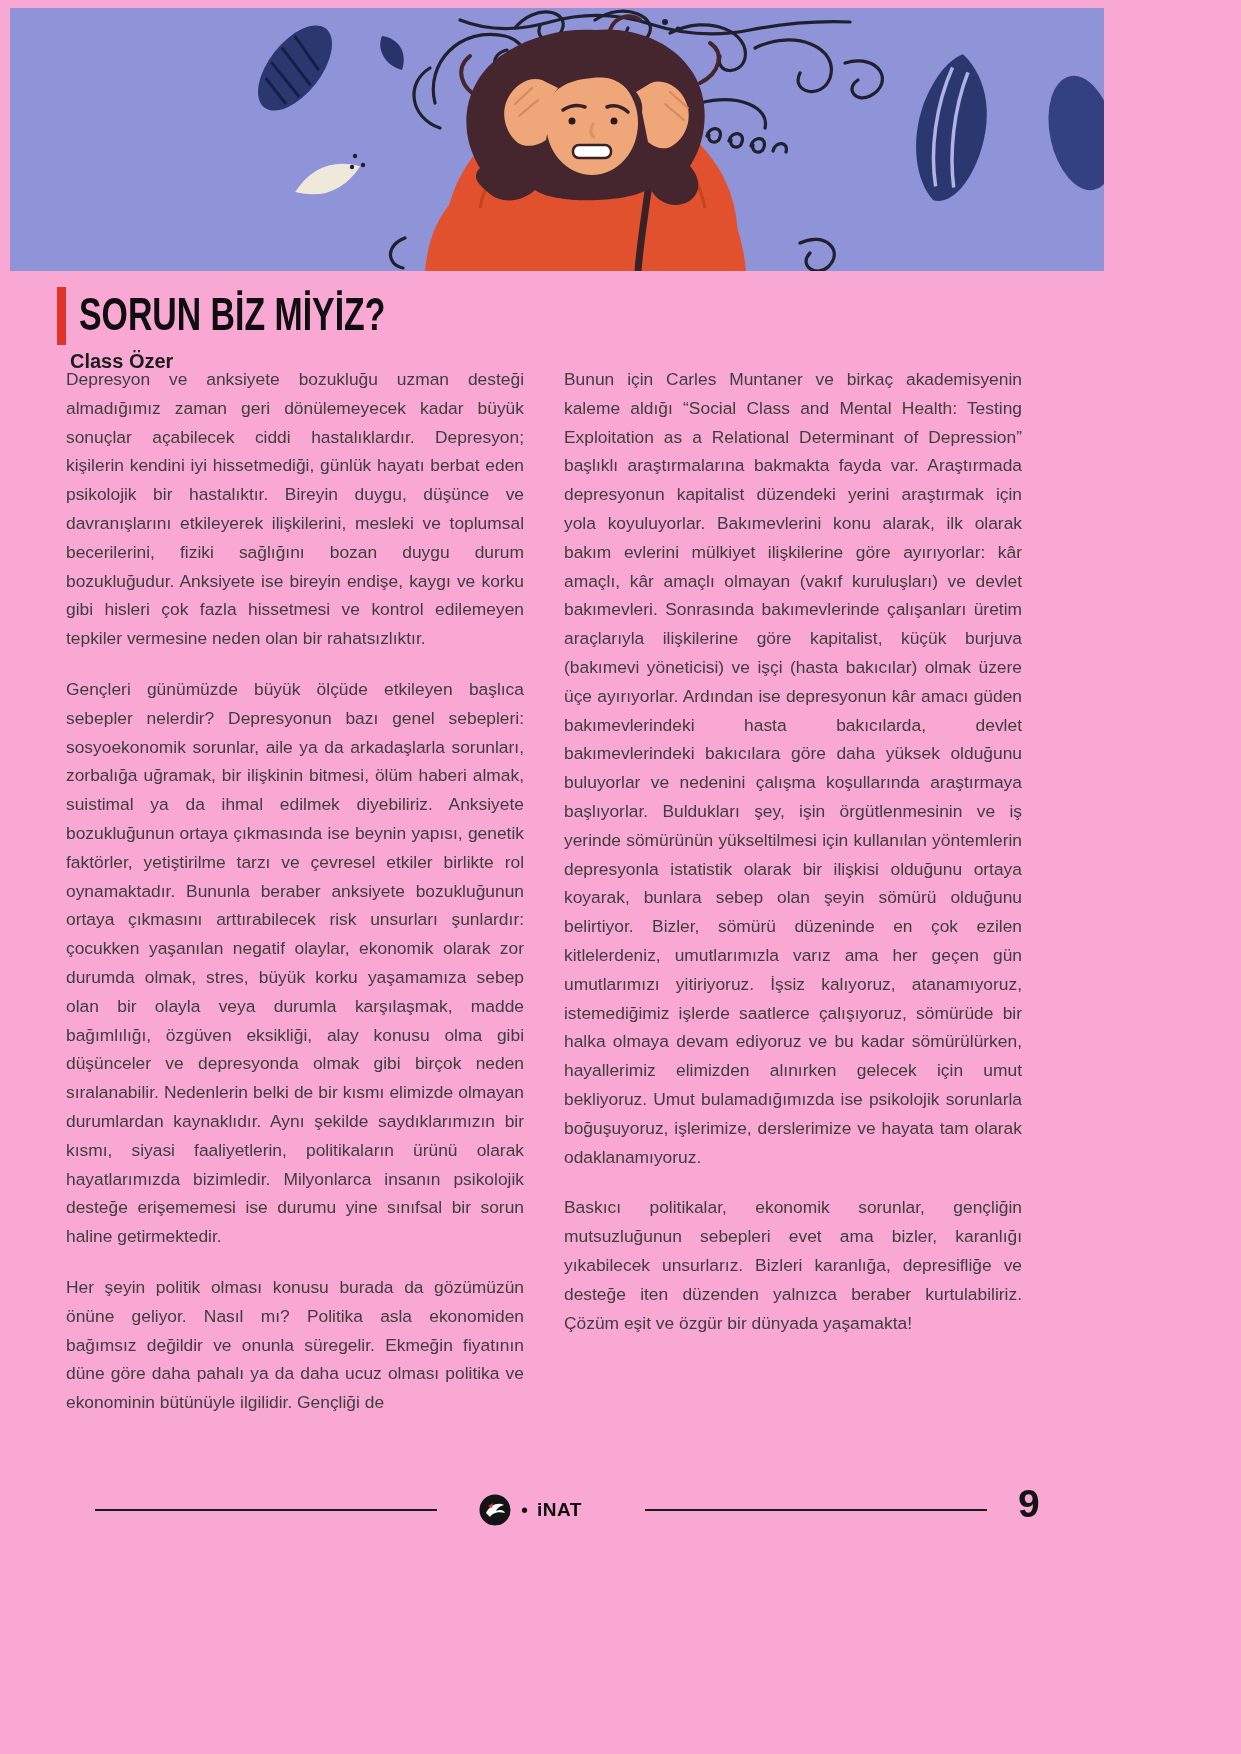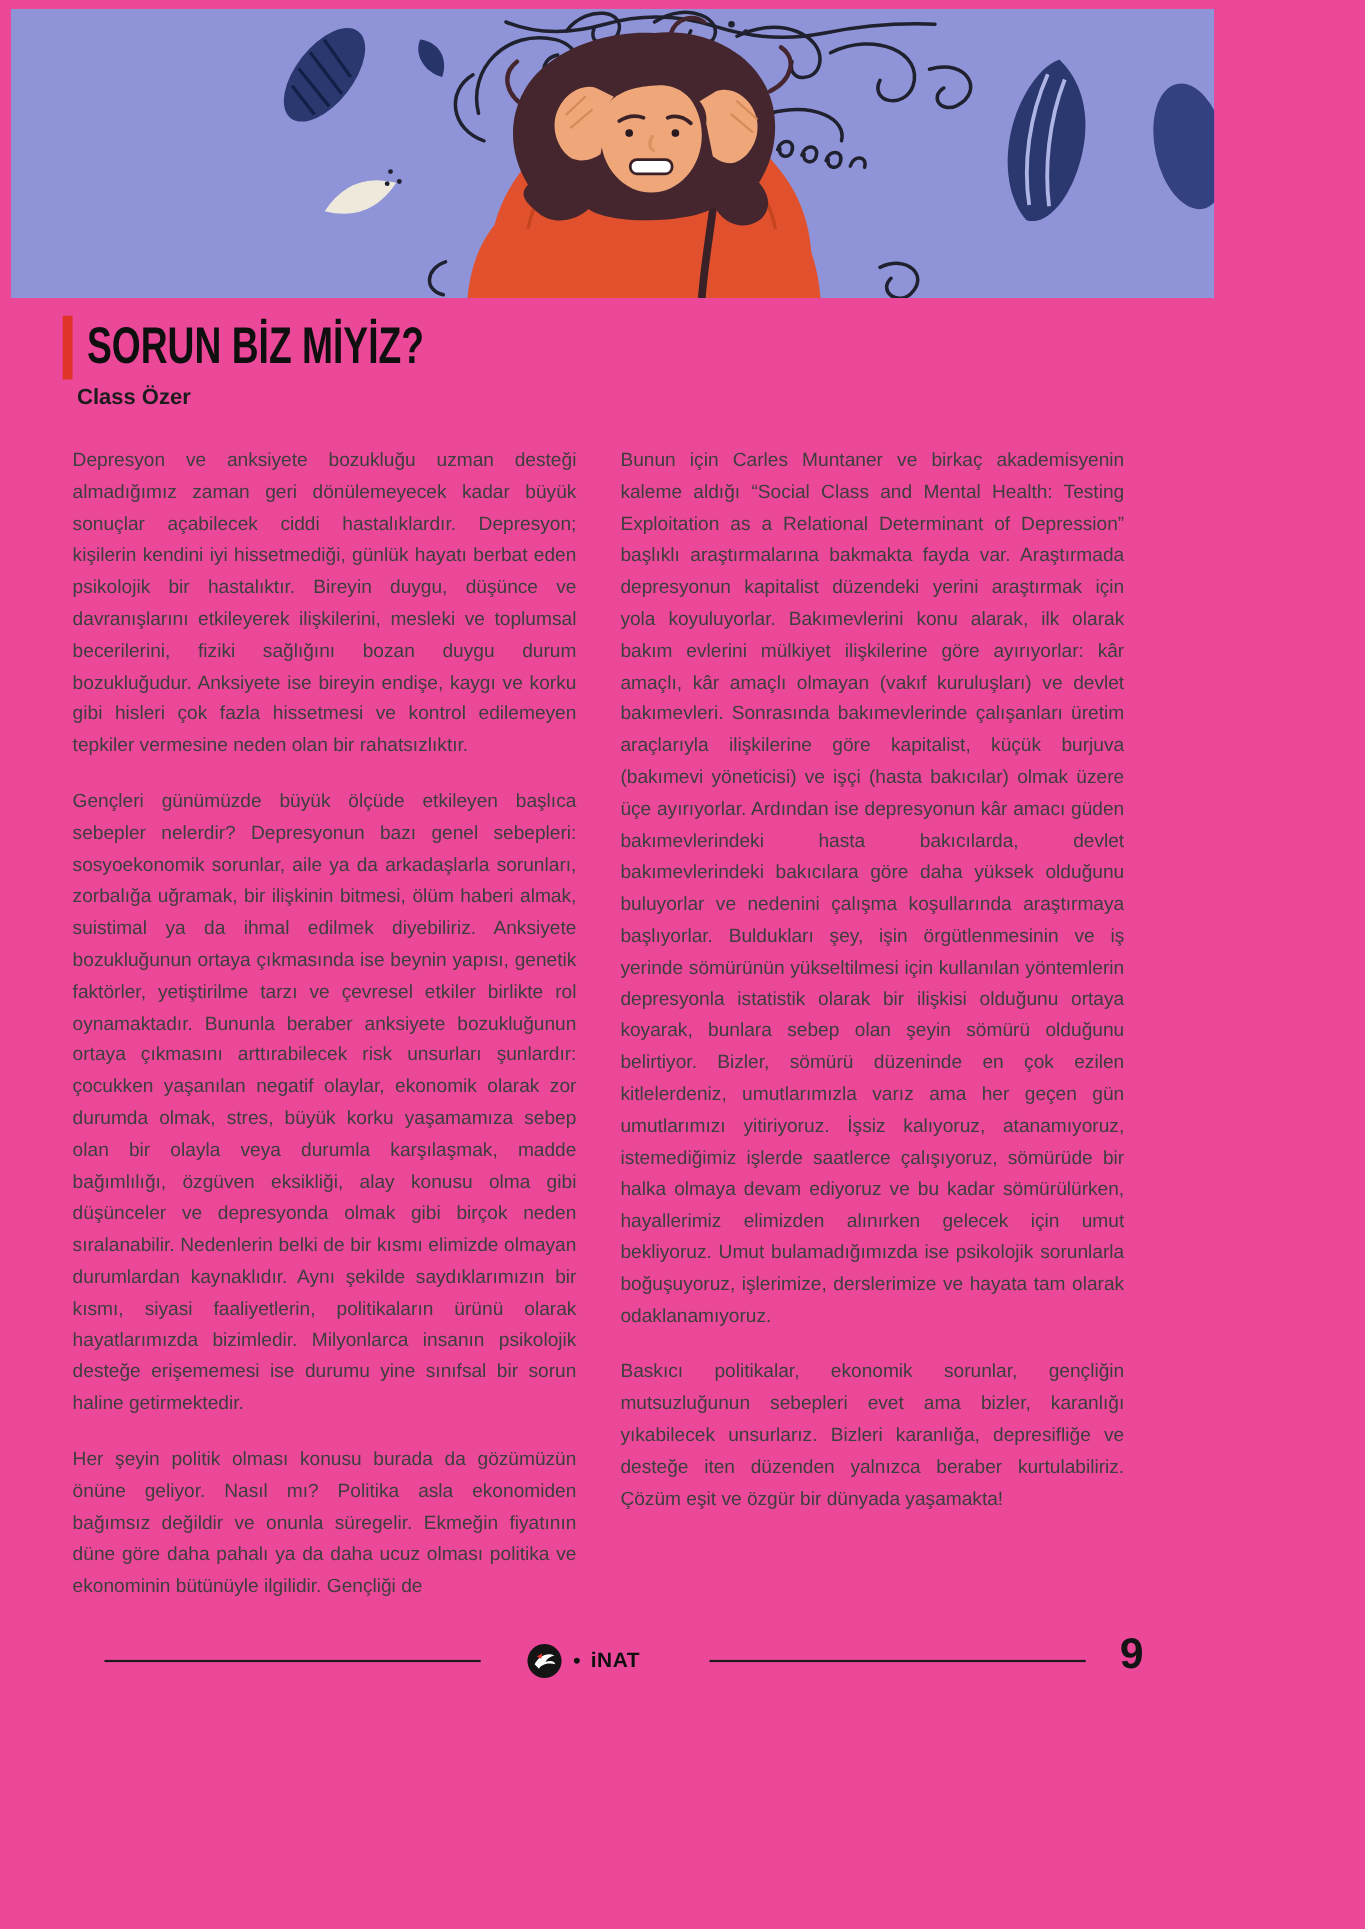--- a/index.html
+++ b/index.html
@@ -1,20 +1,20 @@
 <!DOCTYPE html>
 <html><head>
 <meta charset="utf-8">
 <style>
   html,body { margin:0; padding:0; background:#ffffff; }
   .page {
     position:relative;
     width:1241px;
     height:1754px;
-    background:#ec4899;
+    background:#f9a8d4;
     overflow:hidden;
     font-family:"Liberation Sans", sans-serif;
   }
 
   
   .hero {
     position:absolute;
     left:10px; top:8px;
     width:1094px; height:263px;
     overflow:hidden;
@@ -49,21 +49,21 @@
     position:absolute;
     left:70px; top:350px;
     font-size:20px;
     font-weight:bold;
     color:#1c1c1c;
   }
 
   
   .columns {
     position:absolute;
-    left:66px; top:404px;
+    left:66px; top:365px;
     width:956px;
     display:flex;
     gap:40px;
   }
   .col {
     width:458px;
     font-size:17.4px;
     line-height:28.8px;
     color:#3e3e3e;
     text-align:justify;

